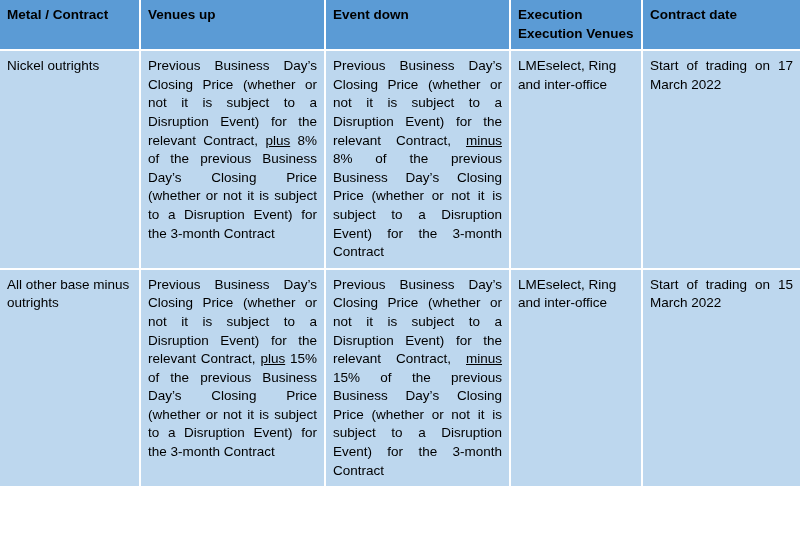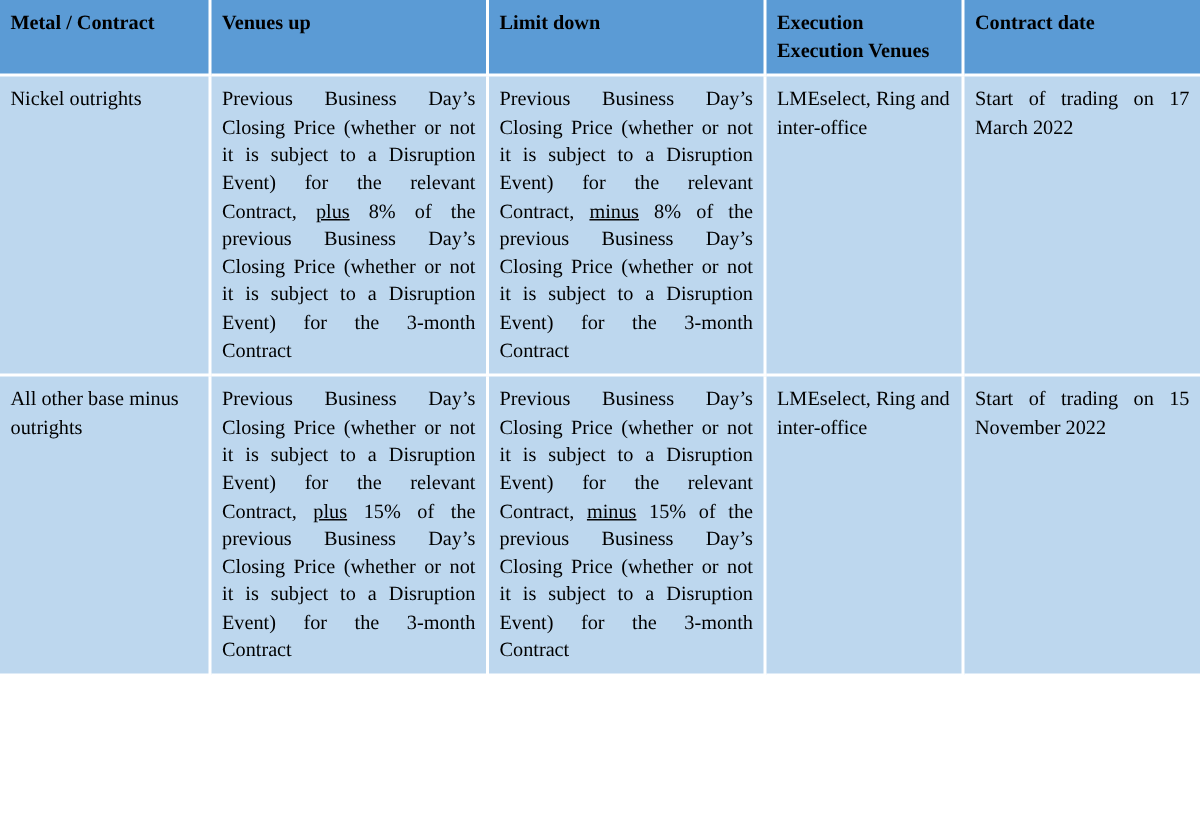--- a/index.html
+++ b/index.html
@@ -8,21 +8,20 @@
     background: #ffffff;
   }
   body {
     width: 800px;
     height: 552px;
     font-family: "Liberation Sans", sans-serif;
     overflow: hidden;
   }
   .table-wrap {
     width: 800px;
-    font-family: Liberation Serif, serif;
   }
   table.limits {
     border-collapse: collapse;
     width: 800px;
     table-layout: fixed;
   }
   table.limits th,
   table.limits td {
     vertical-align: top;
     padding: 6px 7px 6px 7px;
@@ -76,35 +75,35 @@
       <col class="col1">
       <col class="col2">
       <col class="col3">
       <col class="col4">
       <col class="col5">
     </colgroup>
     <thead>
       <tr>
         <th>Metal / Contract</th>
         <th>Venues up</th>
-        <th>Limit down</th>
+        <th>Event down</th>
         <th>Execution Execution Venues</th>
         <th>Contract date</th>
       </tr>
     </thead>
     <tbody>
       <tr>
         <td class="col-metal">Nickel outrights</td>
         <td class="justify"><span>Previous Business Day’s Closing Price (whether or not it is subject to a Disruption Event) for the relevant Contract, </span><u class="ul">plus</u><span> 8% of the previous Business Day’s Closing Price (whether or not it is subject to a Disruption Event) for the 3-month Contract</span></td>
         <td class="justify"><span>Previous Business Day’s Closing Price (whether or not it is subject to a Disruption Event) for the relevant Contract, </span><u class="ul">minus</u><span> 8% of the previous Business Day’s Closing Price (whether or not it is subject to a Disruption Event) for the 3-month Contract</span></td>
         <td>LMEselect, Ring and inter-office</td>
         <td class="justify">Start of trading on 17 March 2022</td>
       </tr>
       <tr>
         <td class="col-metal">All other base minus outrights</td>
         <td class="justify"><span>Previous Business Day’s Closing Price (whether or not it is subject to a Disruption Event) for the relevant Contract, </span><u class="ul">plus</u><span> 15% of the previous Business Day’s Closing Price (whether or not it is subject to a Disruption Event) for the 3-month Contract</span></td>
         <td class="justify"><span>Previous Business Day’s Closing Price (whether or not it is subject to a Disruption Event) for the relevant Contract, </span><u class="ul">minus</u><span> 15% of the previous Business Day’s Closing Price (whether or not it is subject to a Disruption Event) for the 3-month Contract</span></td>
         <td>LMEselect, Ring and inter-office</td>
-        <td class="justify">Start of trading on 15 November 2022</td>
+        <td class="justify">Start of trading on 15 March 2022</td>
       </tr>
     </tbody>
   </table>
 </div>
 
 </body></html>

